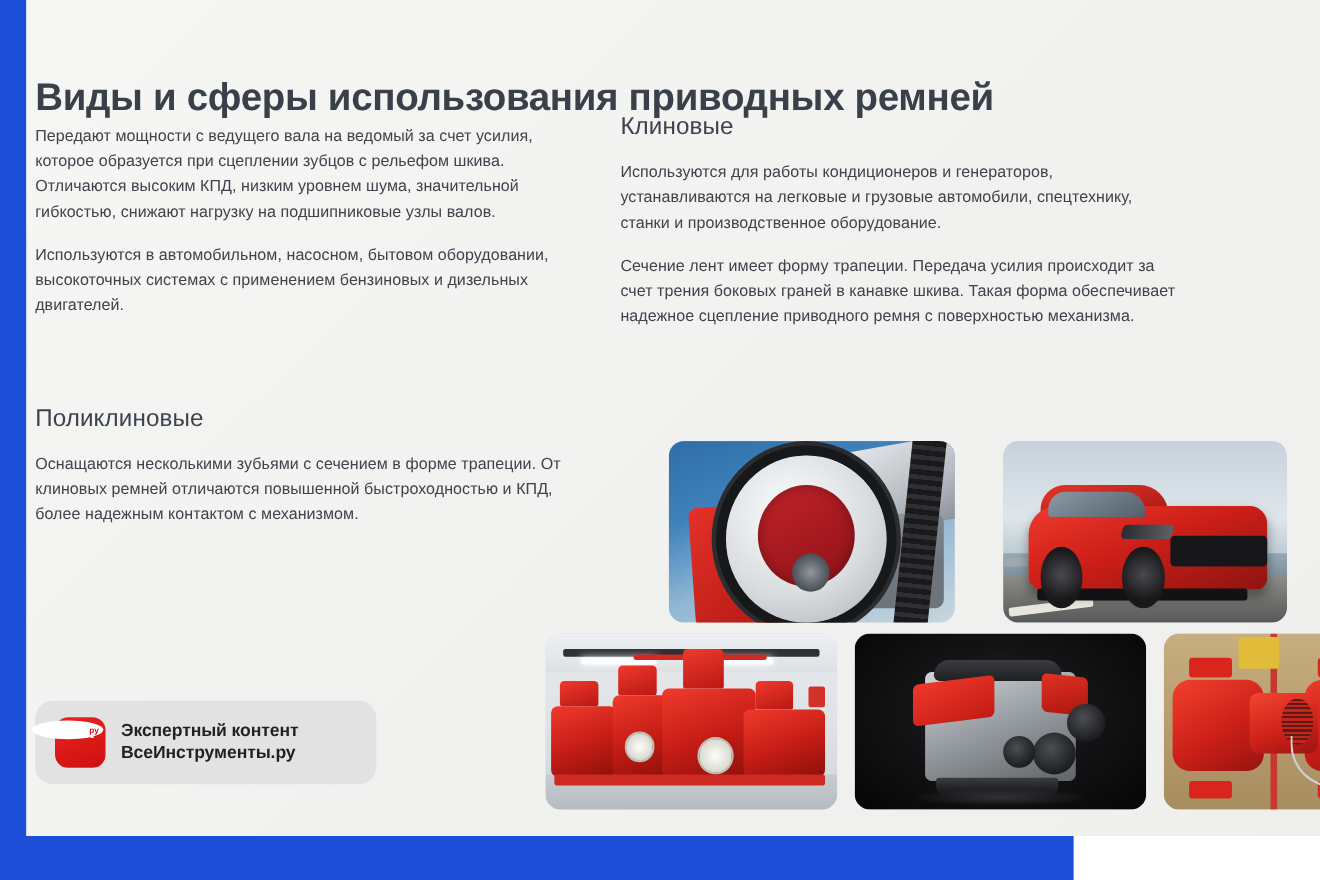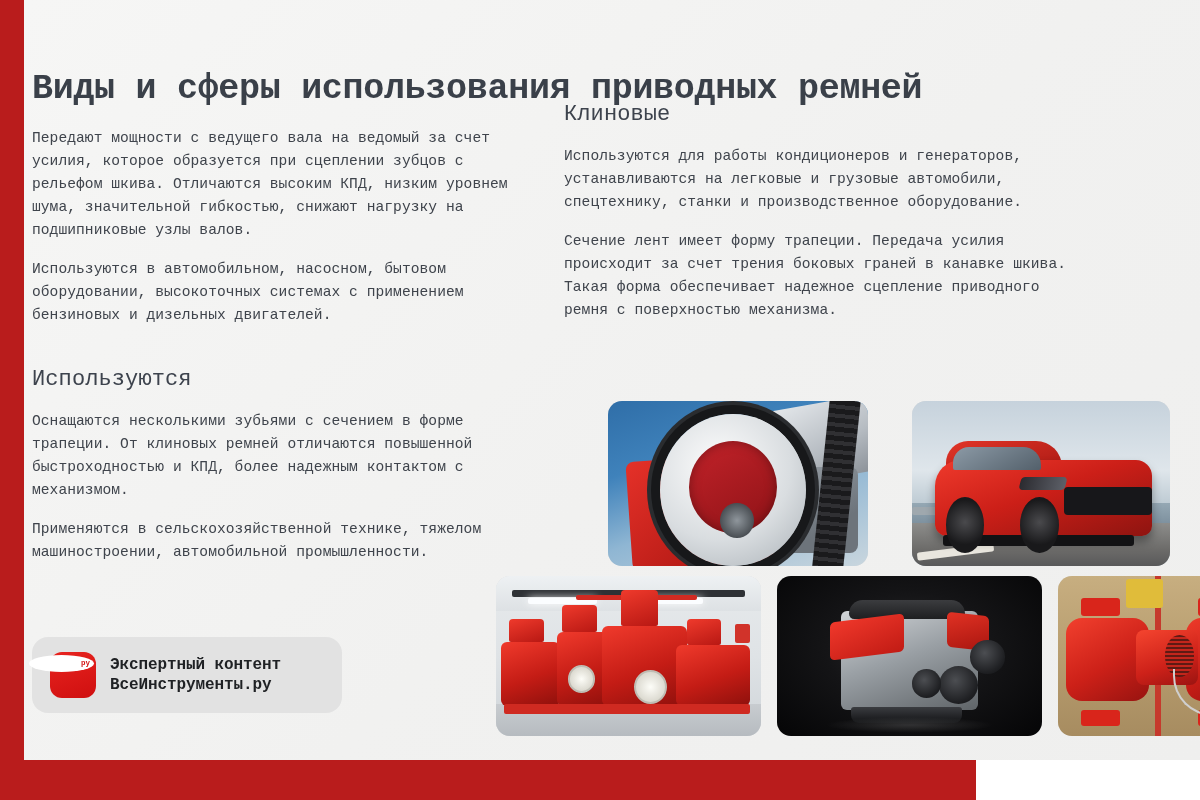--- a/index.html
+++ b/index.html
@@ -12,22 +12,21 @@
     width: 1200px;
     height: 800px;
     overflow: hidden;
     font-family: "Liberation Sans", "DejaVu Sans", sans-serif;
   }
 
   .page {
     position: relative;
     width: 976px;
     height: 800px;
-    background: #b91c1c;
-    font-family: Liberation Mono, monospace;
+    background: #1d4ed8;
   }
 
   
   .canvas {
     position: absolute;
     left: 24px;
     top: 0;
     width: 1176px;
     height: 760px;
     background: #f3f3f2;
@@ -51,21 +50,21 @@
     font-weight: 400;
     color: #3d434d;
     letter-spacing: 0.1px;
     margin: 0 0 18px 0;
   }
 
   .para {
     font-size: 14.6px;
     line-height: 1.58;
     color: #3f444c;
-    margin: 14px 0 16px 0;
+    margin: 0 0 16px 0;
     letter-spacing: 0.05px;
   }
   .para:last-child { margin-bottom: 0; }
 
   
   .block-toothed {
     position: absolute;
     left: 8px;
     top: 113px;
     width: 490px;
@@ -426,23 +425,22 @@
       <p class="para">Используются в автомобильном, насосном, бытовом оборудовании, высокоточных системах с применением бензиновых и дизельных двигателей.</p>
     </section>
 
     <section class="block-vbelt">
       <h2 class="col-head">Клиновые</h2>
       <p class="para">Используются для работы кондиционеров и генераторов, устанавливаются на легковые и грузовые автомобили, спецтехнику, станки и производственное оборудование.</p>
       <p class="para">Сечение лент имеет форму трапеции. Передача усилия происходит за счет трения боковых граней в канавке шкива. Такая форма обеспечивает надежное сцепление приводного ремня с поверхностью механизма.</p>
     </section>
 
     <section class="block-poly">
-      <h2 class="col-head">Используются</h2>
+      <h2 class="col-head">Поликлиновые</h2>
       <p class="para">Оснащаются несколькими зубьями с сечением в форме трапеции. От клиновых ремней отличаются повышенной быстроходностью и КПД, более надежным контактом с механизмом.</p>
-      <p class="para">Применяются в сельскохозяйственной технике, тяжелом машиностроении, автомобильной промышленности.</p>
     </section>
 
     <figure class="tile tile-belt" aria-label="Приводной ремень на шкиве механизма">
       <div class="tile-inner">
         <div class="belt-bg"></div>
         <div class="belt-red-body"></div>
         <div class="belt-metal-block"></div>
         <div class="belt-metal-block2"></div>
         <div class="belt-strap"></div>
         <div class="belt-wheel-outer"></div>

